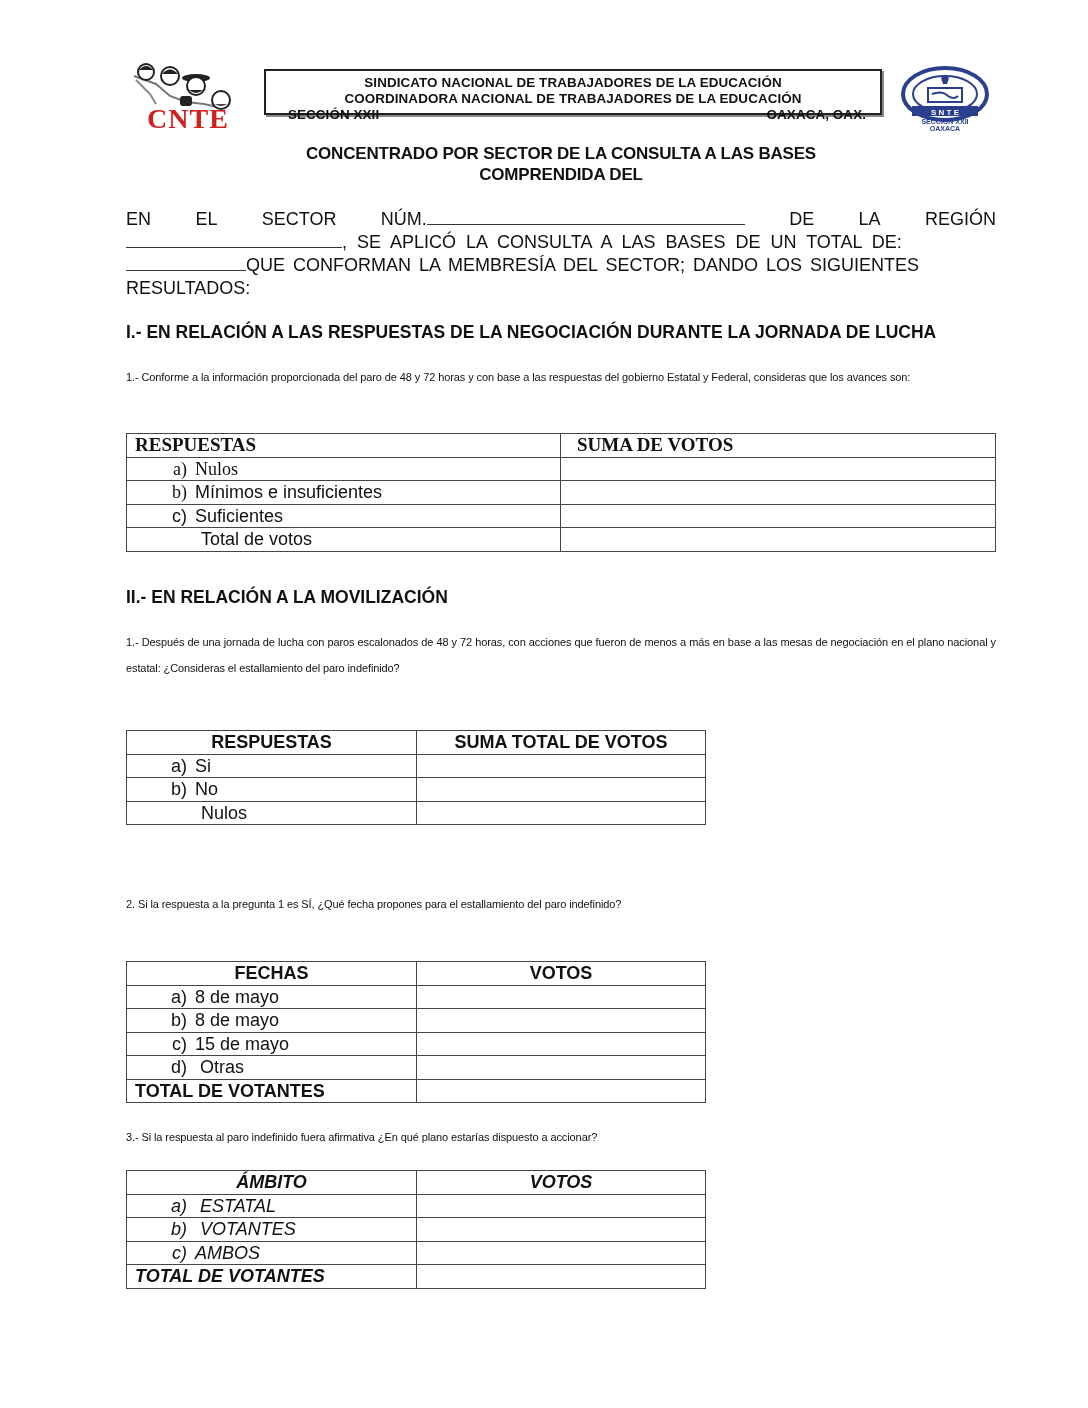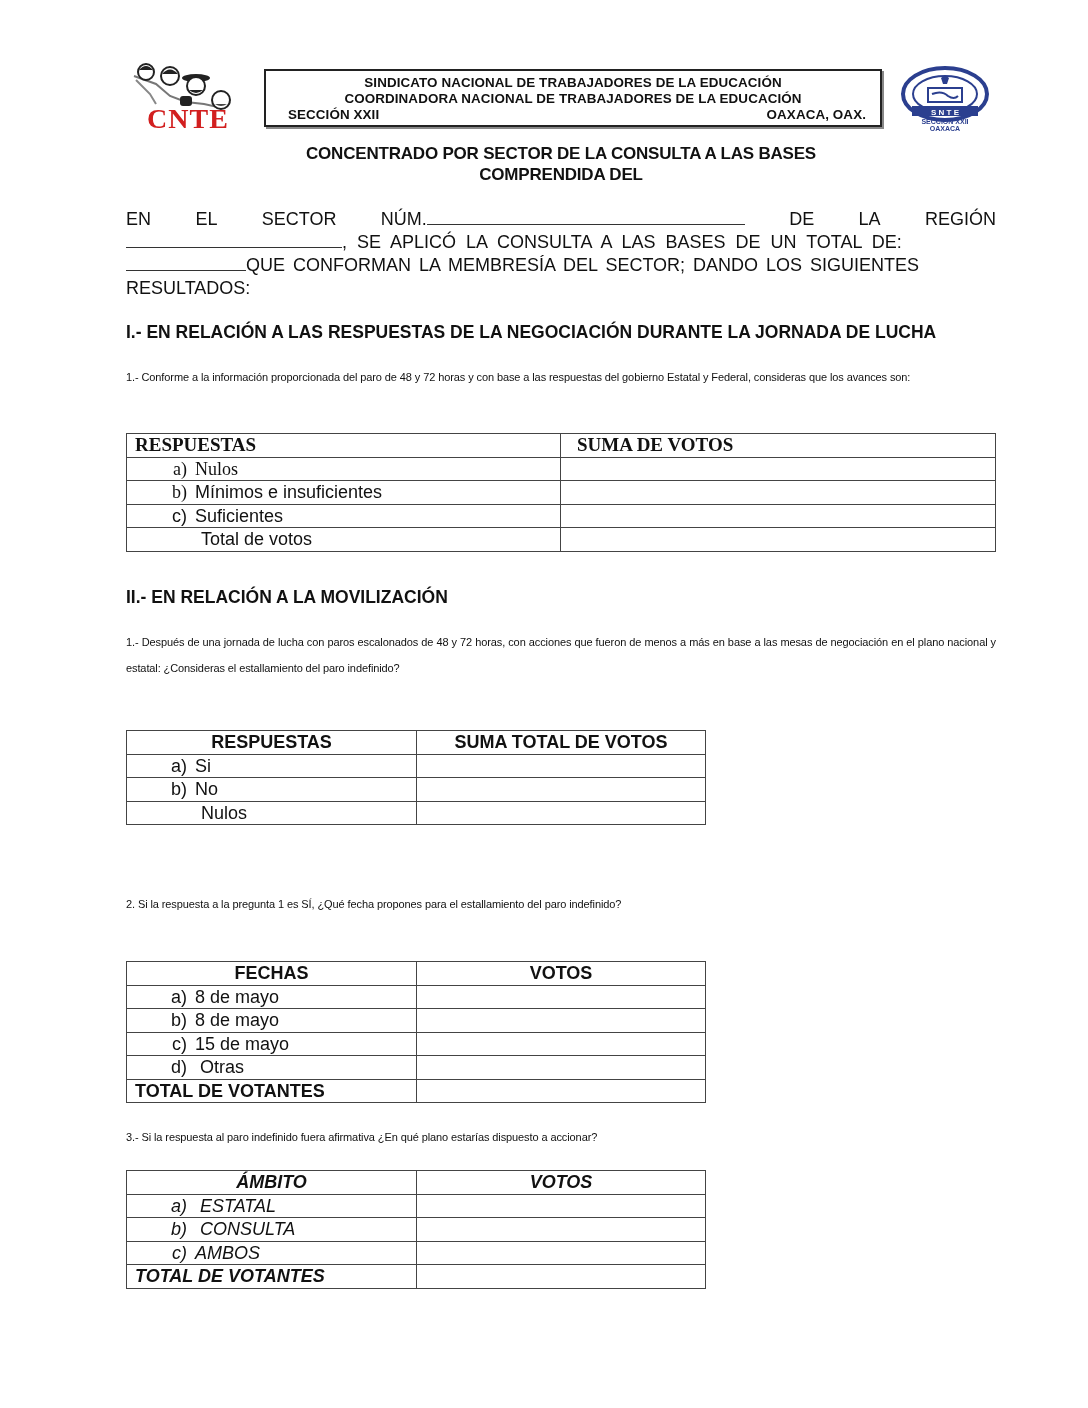--- a/index.html
+++ b/index.html
@@ -8,21 +8,21 @@
     width: 1088px; height: 1408px; position: relative; overflow: hidden;
     font-family: "Liberation Sans", sans-serif; color: #111;
   }
   .page { position: absolute; left: 0; top: 0; width: 1088px; height: 1408px; }
 
   
   .letterhead { position: absolute; left: 126px; top: 62px; width: 868px; height: 70px; }
   .logo-cnte { position: absolute; left: 0; top: 0; width: 125px; height: 68px; }
   .logo-snte { position: absolute; left: 770px; top: 4px; width: 98px; height: 66px; }
   .header-box {
-    position: absolute; left: 138px; top: 7px; width: 618px; height: 58px;
+    position: absolute; left: 138px; top: 7px; width: 618px; height: 46px;
     border: 2px solid #222; box-shadow: 2px 2px 0 #888;
     font-weight: bold; font-size: 13.4px; line-height: 16px; padding: 4px 8px 0 8px;
     letter-spacing: 0.1px;
   }
   .header-box .hl { display: block; text-align: center; white-space: nowrap; }
   .header-box .hl3 { display: flex; justify-content: space-between; padding: 0 6px 0 14px; }
 
   .doc-title {
     position: absolute; left: 126px; top: 143px; width: 870px; text-align: center;
     font-weight: bold; font-size: 17px; line-height: 21px; letter-spacing: -0.2px;
@@ -222,21 +222,21 @@
     <tbody>
         <tr>
       <th style="width:290px;">ÁMBITO</th>
       <th>VOTOS</th>
     </tr>
     <tr>
       <td><span class="opt-letter">a)</span><span style="white-space:pre"> ESTATAL</span></td>
       <td></td>
     </tr>
     <tr>
-      <td><span class="opt-letter">b)</span><span style="white-space:pre"> CONSULTA</span></td>
+      <td><span class="opt-letter">b)</span><span style="white-space:pre"> VOTANTES</span></td>
       <td></td>
     </tr>
     <tr>
       <td><span class="opt-letter">c)</span><span>AMBOS</span></td>
       <td></td>
     </tr>
     <tr>
       <td class="bold">TOTAL DE VOTANTES</td>
       <td></td>
     </tr>

